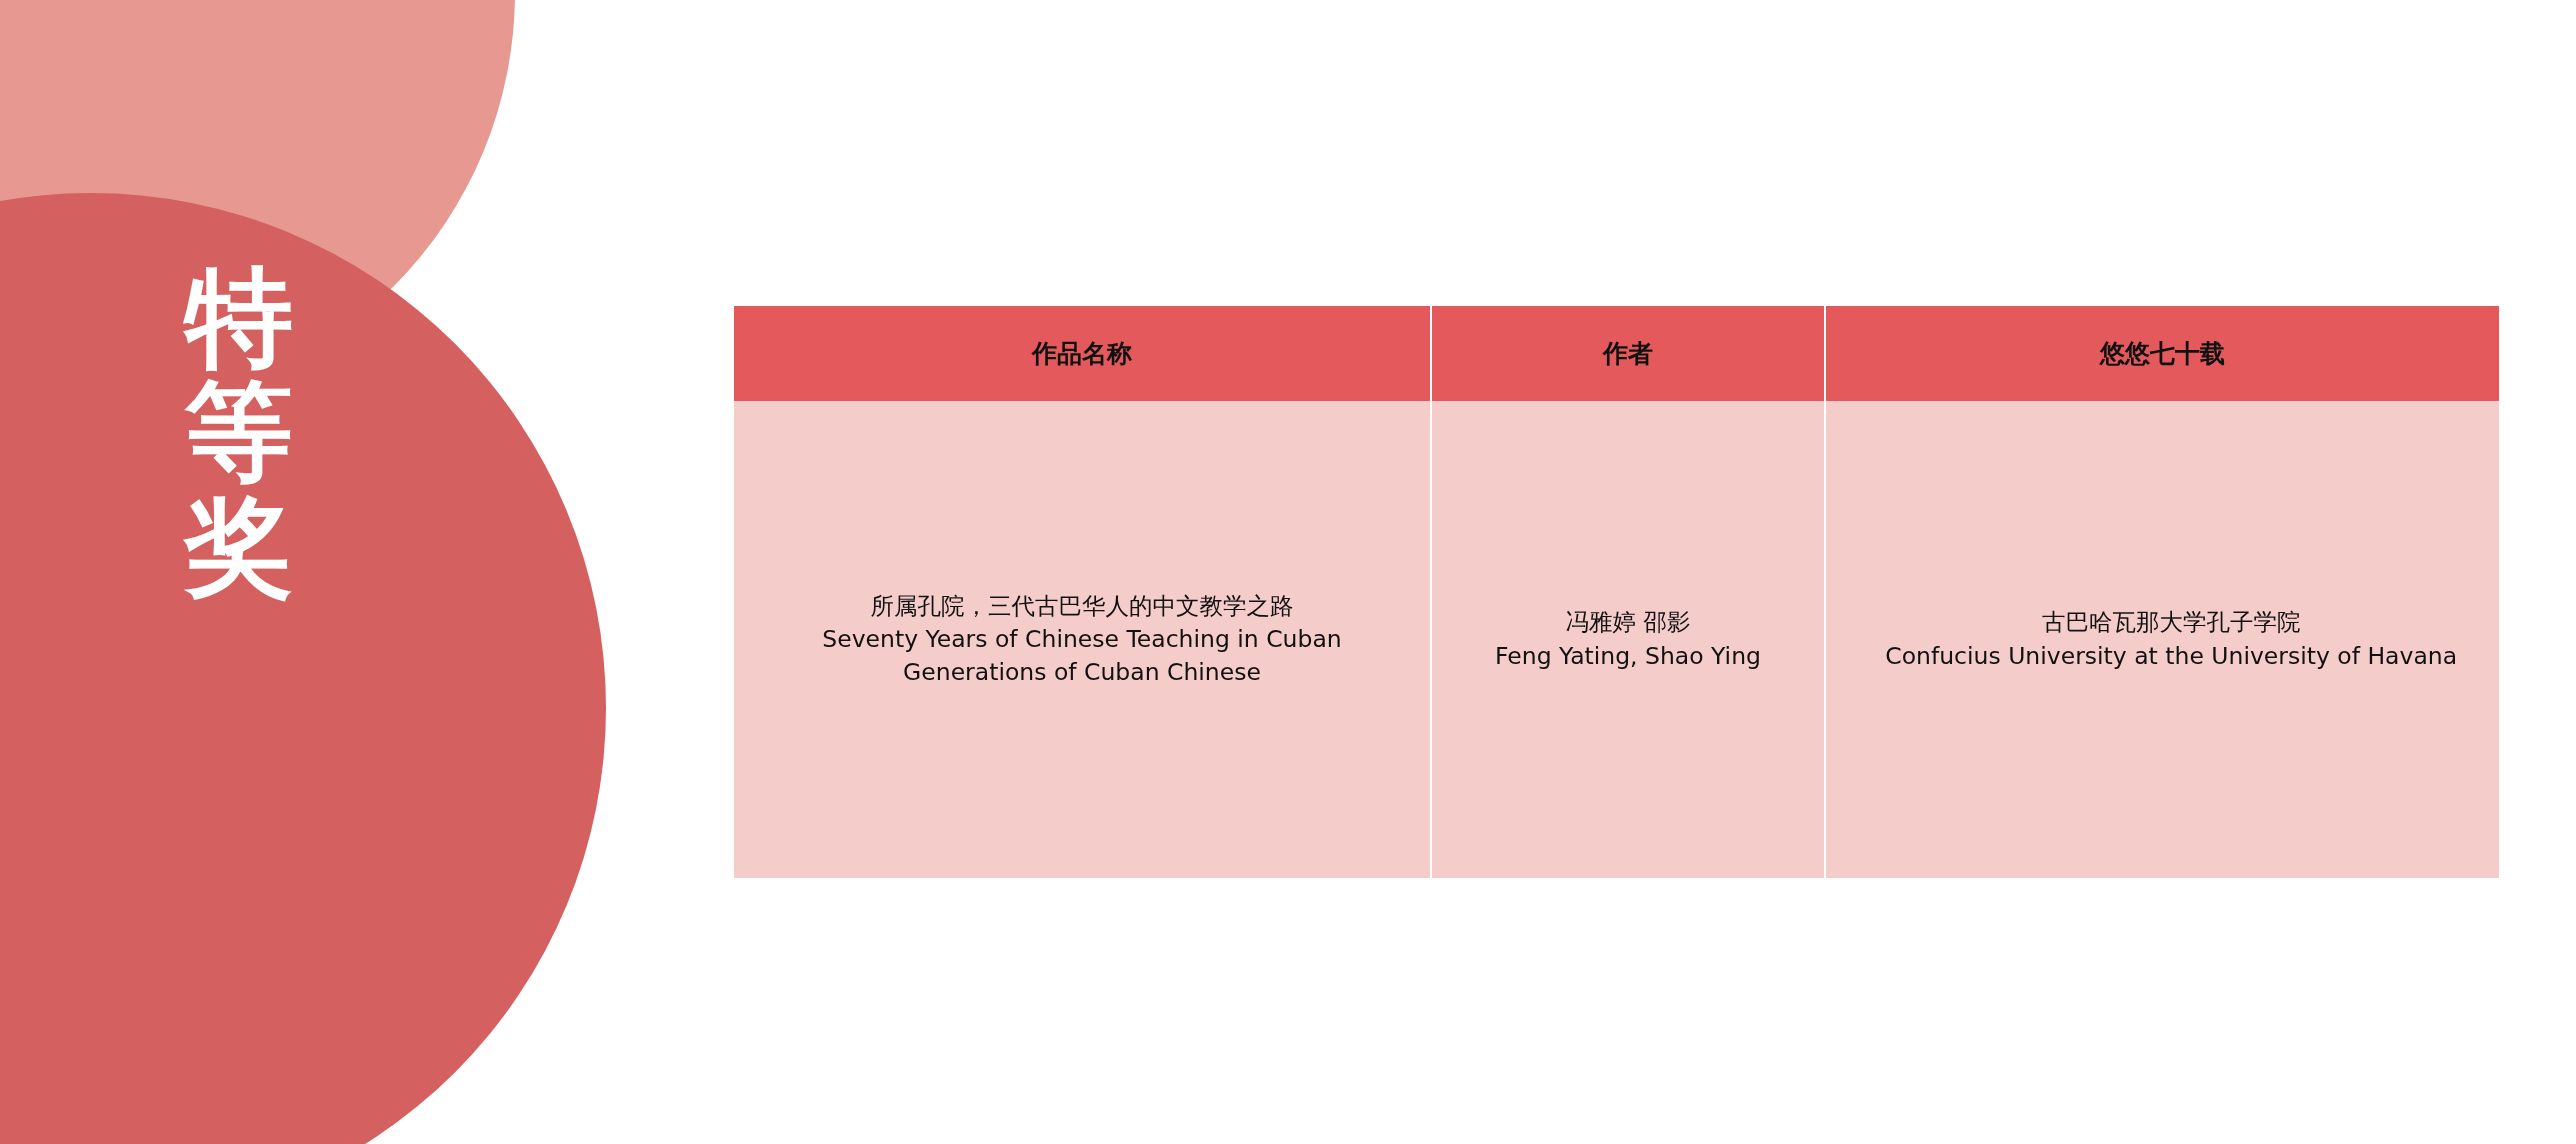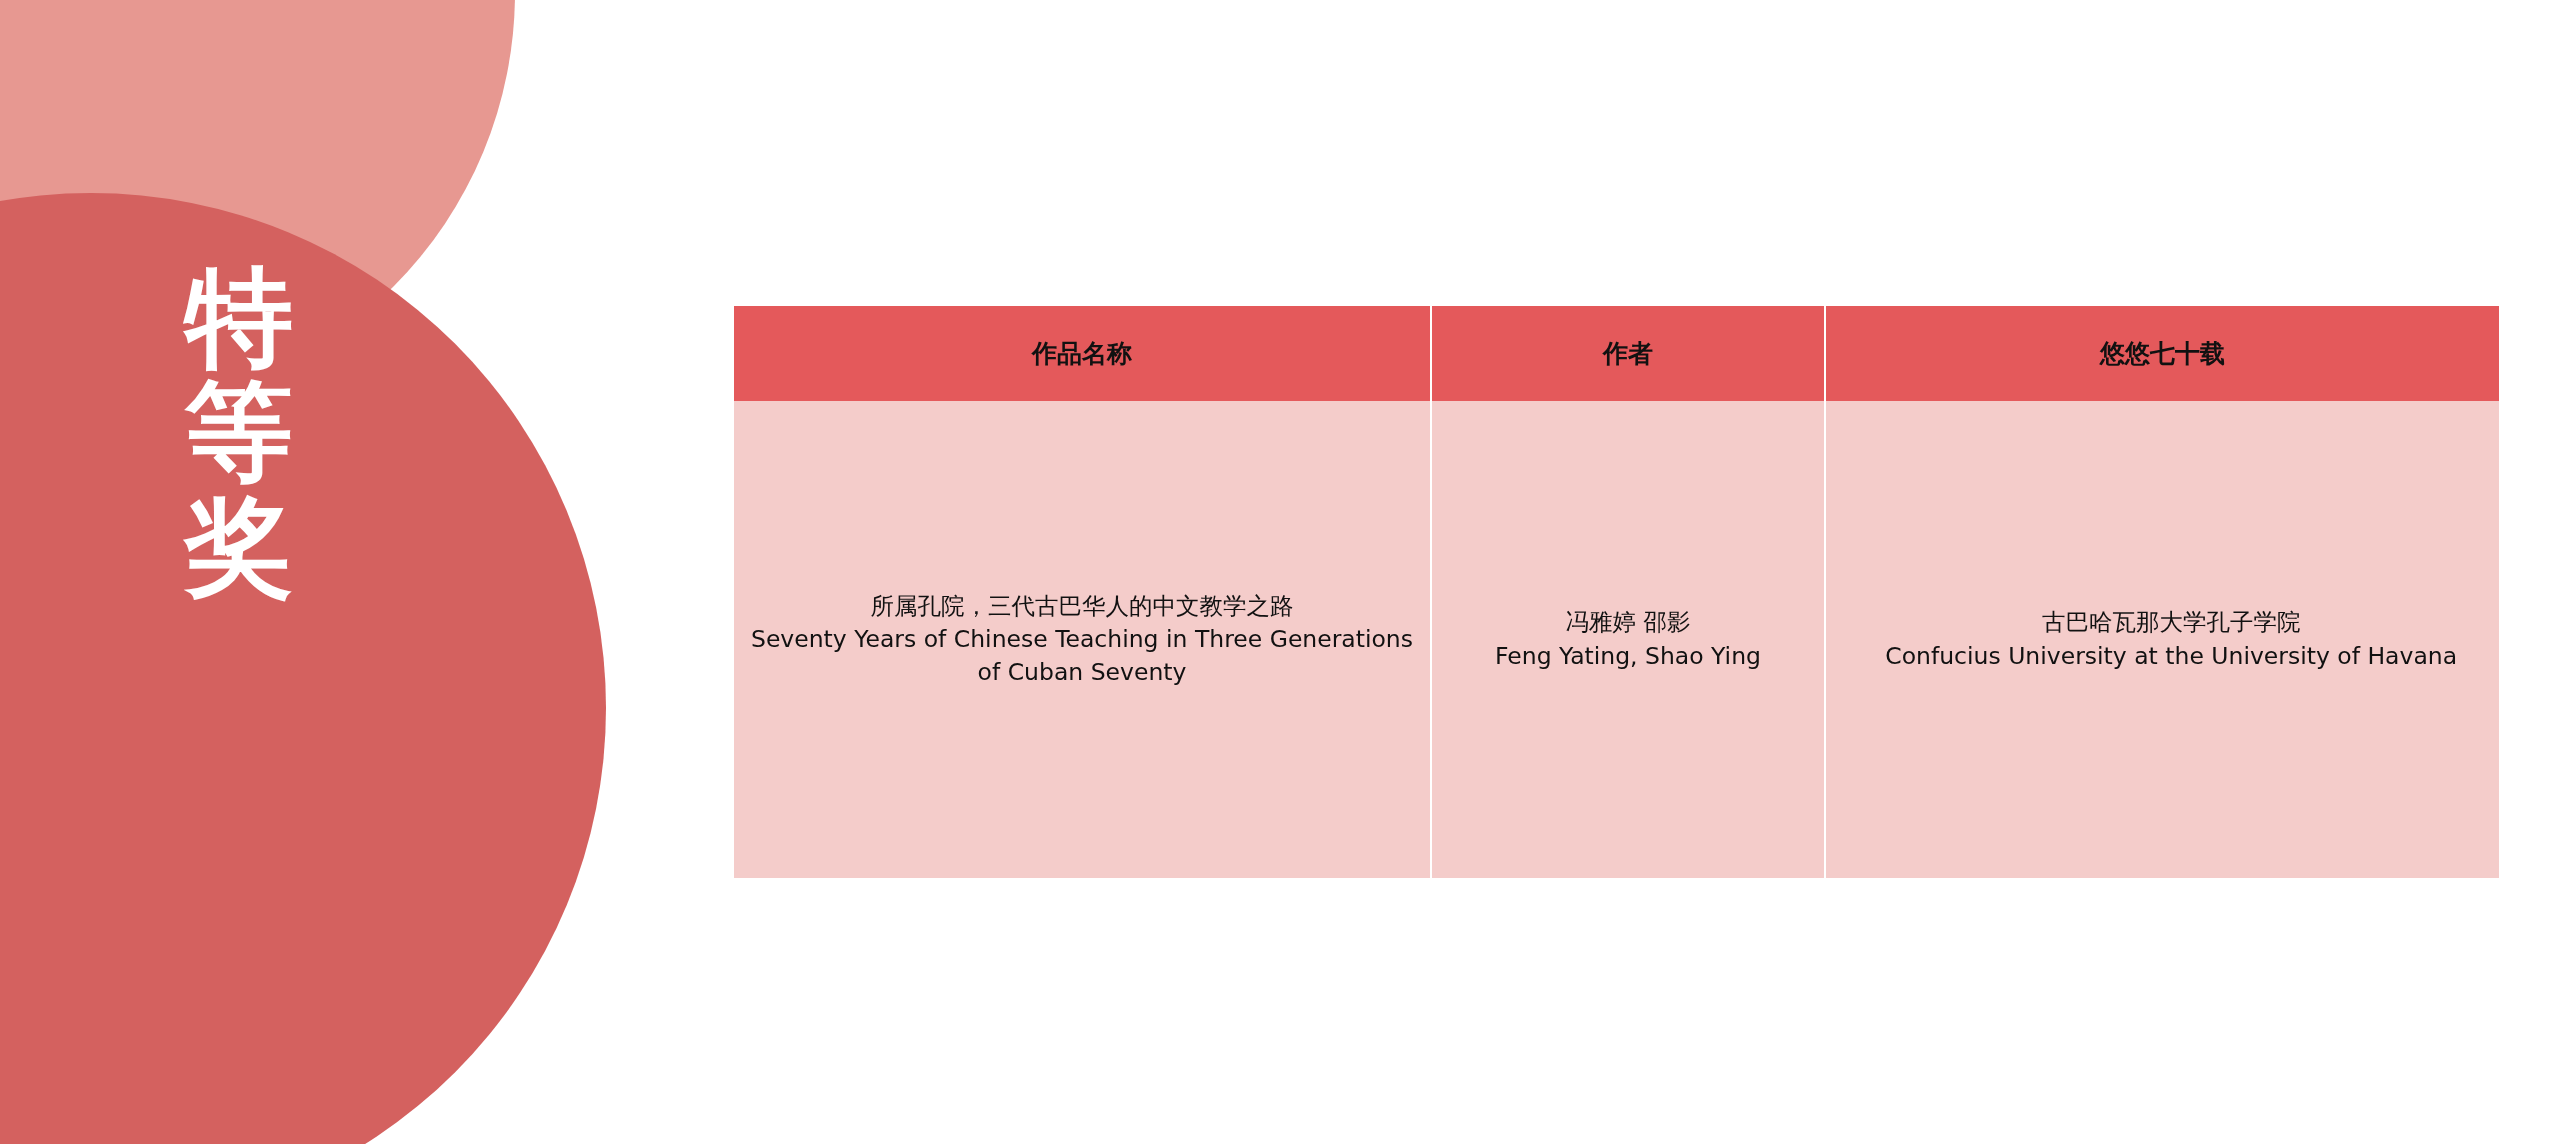--- a/index.html
+++ b/index.html
@@ -146,21 +146,21 @@
       <tr>
         <th>作品名称</th>
         <th>作者</th>
         <th>悠悠七十载</th>
       </tr>
     </thead>
     <tbody>
       <tr>
         <td>
           <span class="cell-line">所属孔院，三代古巴华人的中文教学之路</span>
-          <span class="cell-line">Seventy Years of Chinese Teaching in Three Generations of Cuban Seventy</span>
+          <span class="cell-line">Seventy Years of Chinese Teaching in Cuban Generations of Cuban Chinese</span>
         </td>
         <td>
           <span class="cell-line">冯雅婷 邵影</span>
           <span class="cell-line">Feng Yating, Shao Ying</span>
         </td>
         <td>
           <span class="cell-line">古巴哈瓦那大学孔子学院</span>
           <span class="cell-line">Confucius University at the University of Havana</span>
         </td>
       </tr>

